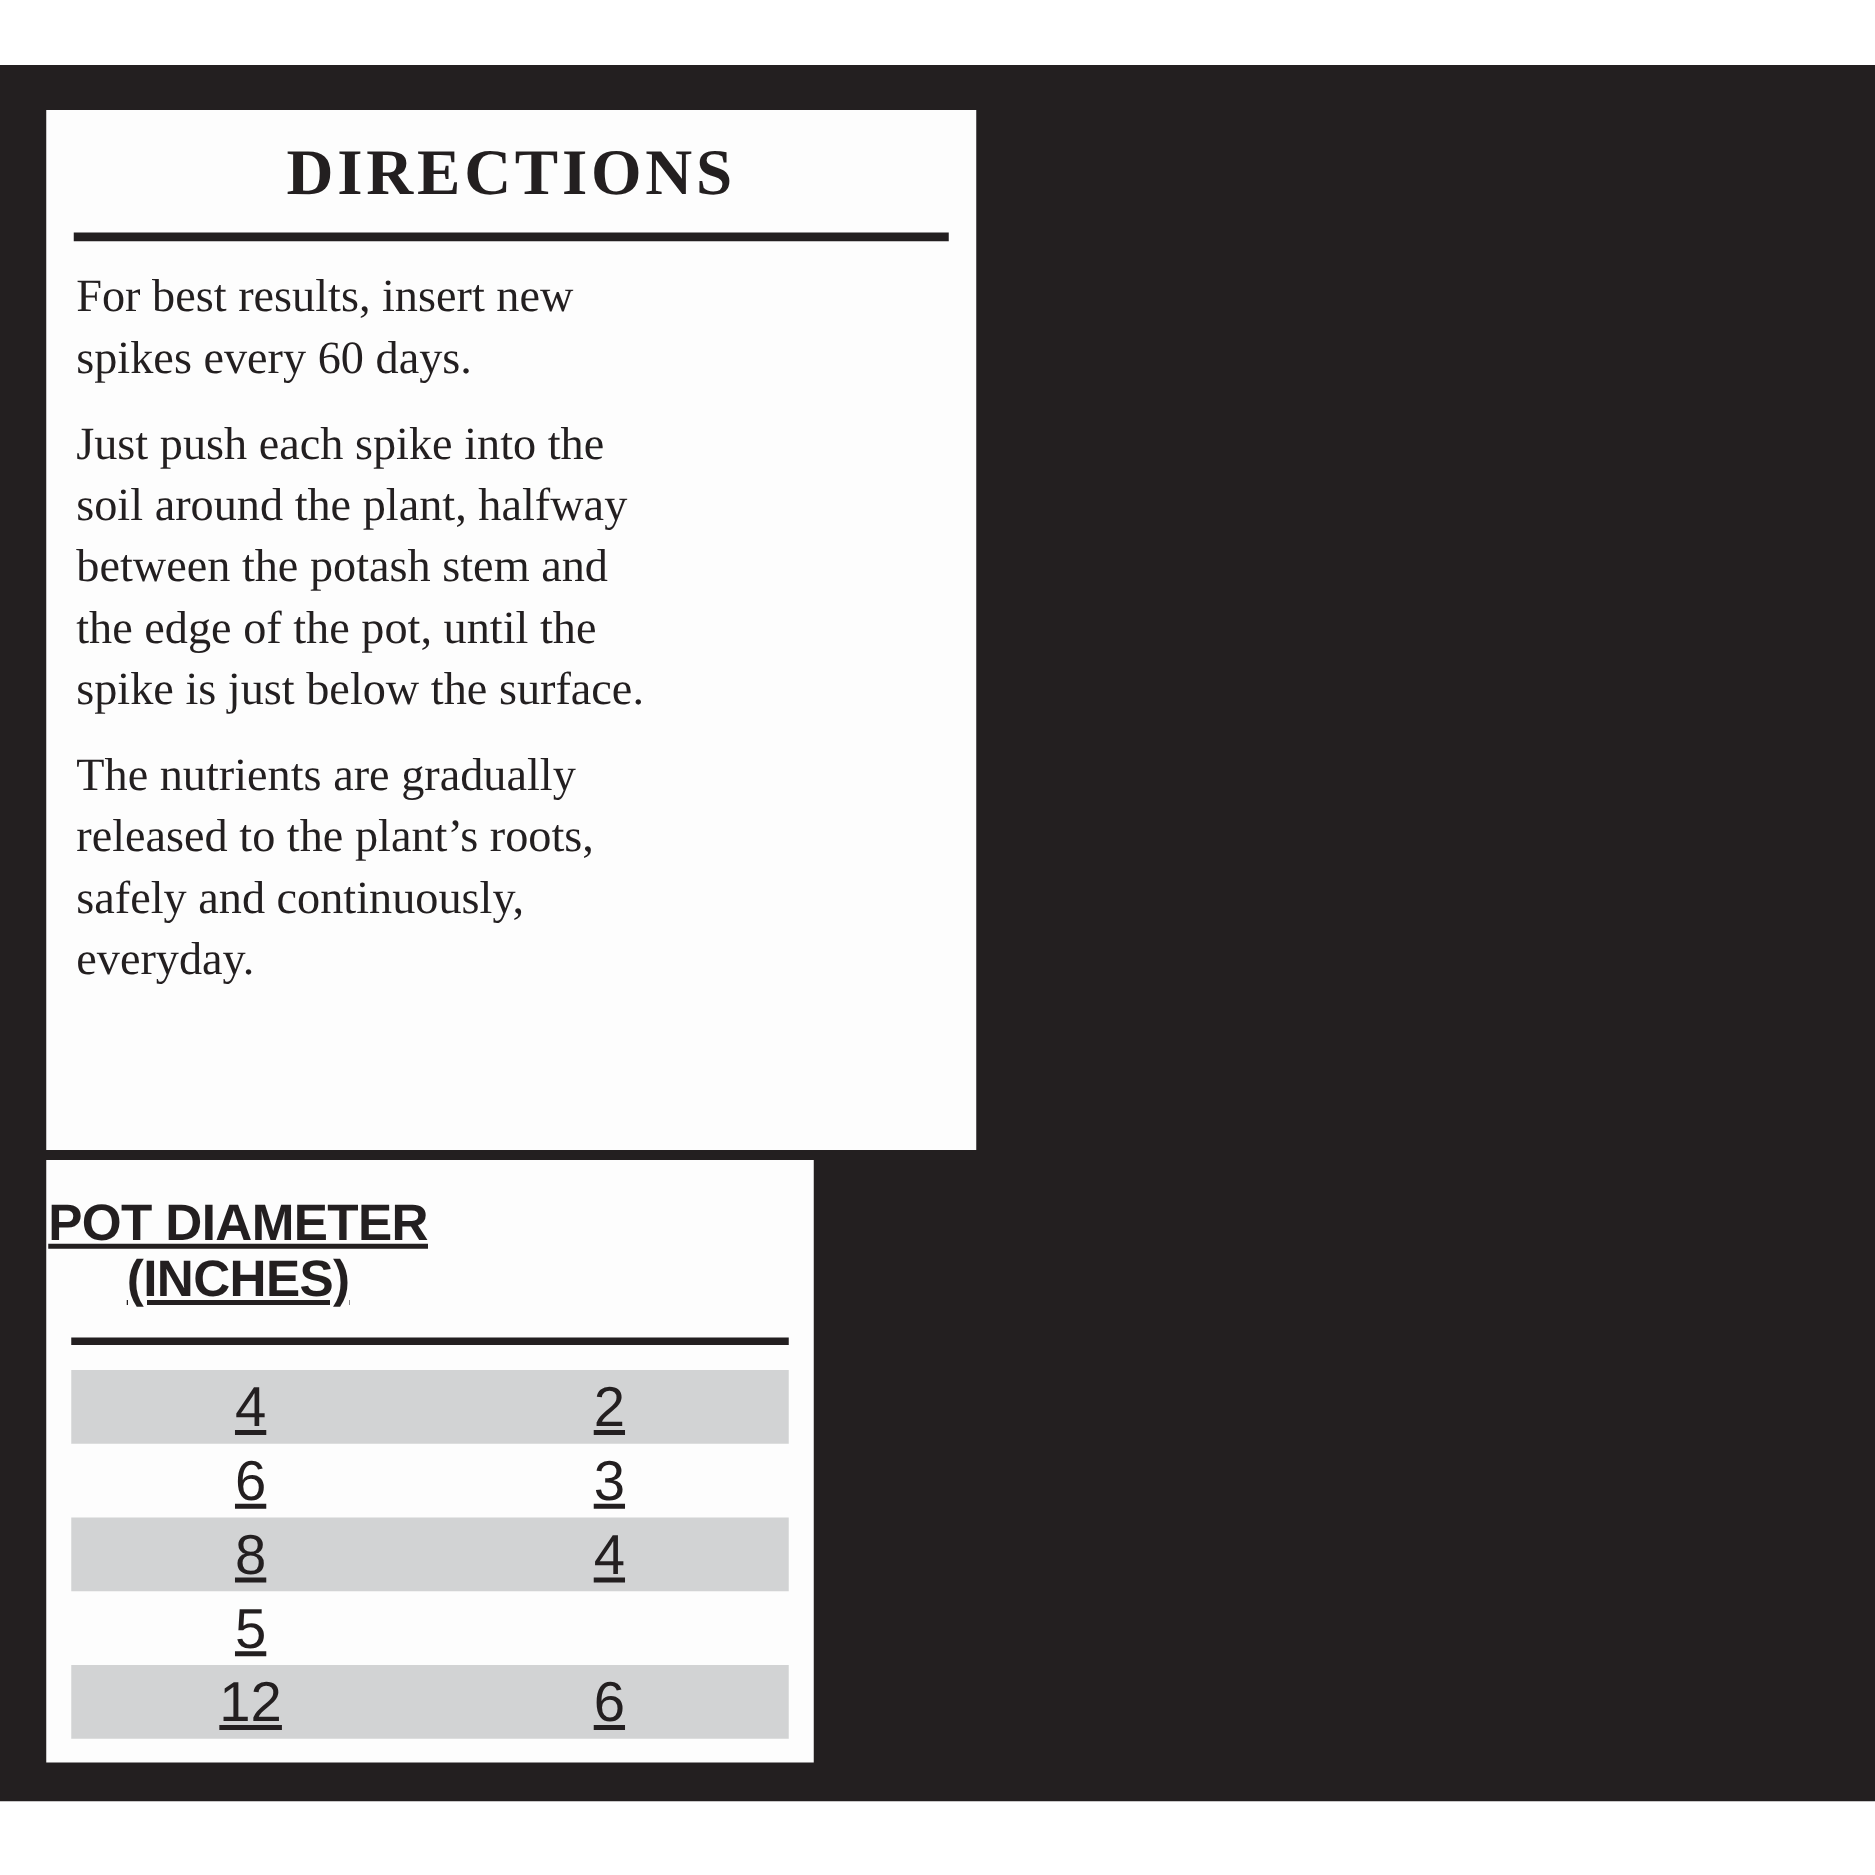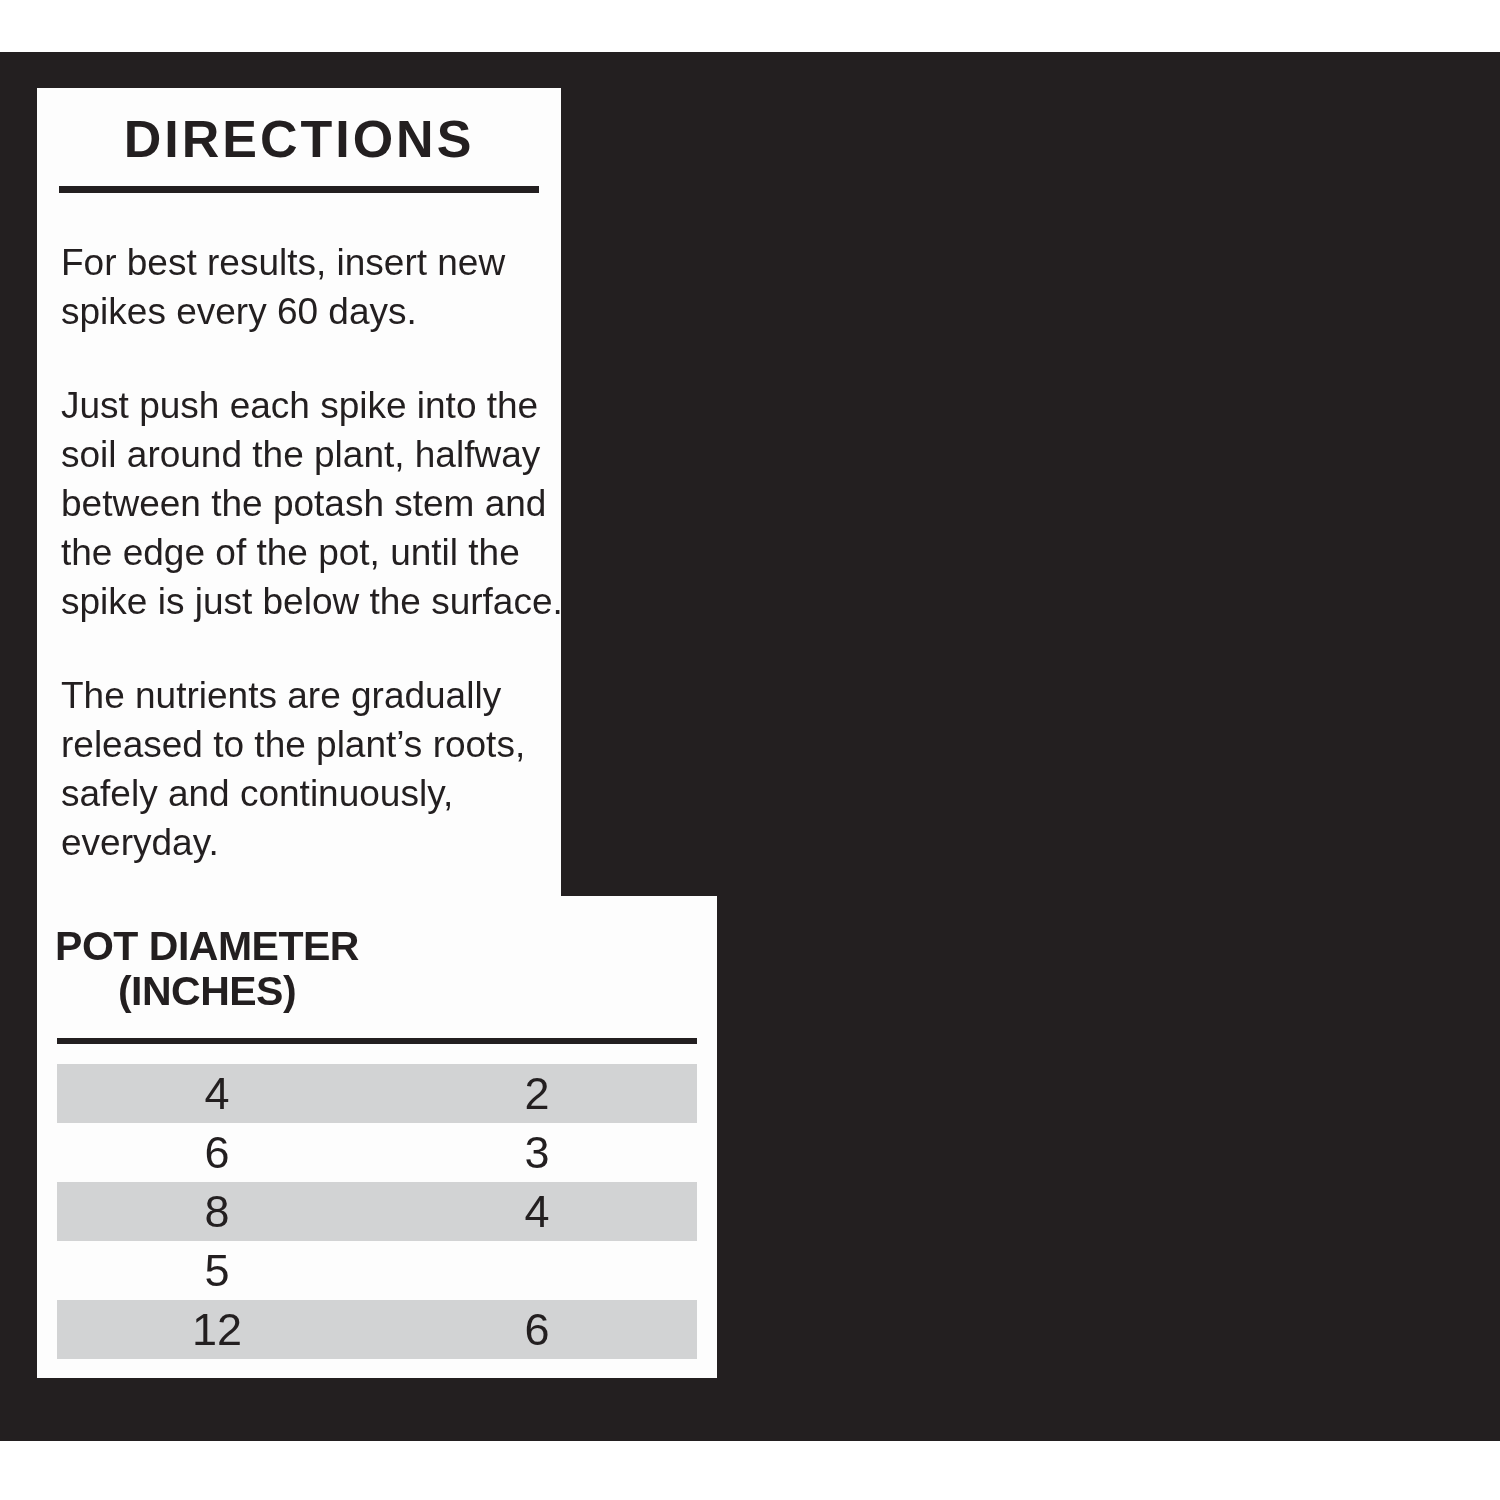--- a/index.html
+++ b/index.html
@@ -7,31 +7,31 @@
     width:1500px;height:1500px;position:relative;overflow:hidden;
     font-family:"Liberation Sans","DejaVu Sans",sans-serif;
     color:#231f20;
   }
   .frame{
     position:absolute;left:0;top:52px;width:1500px;height:1389px;
     background:#231f20;
   }
   .panel{position:absolute;background:#fdfdfd;}
   
-  .directions-panel{left:37px;top:88px;width:524px;height:832px;padding:0;box-sizing:border-box;}
+  .directions-panel{left:37px;top:88px;width:744px;height:832px;padding:0;box-sizing:border-box;font-family:Liberation Serif, serif;}
   .dir-title{
     margin-top:24px;text-align:center;font-size:52px;line-height:54px;
     font-weight:bold;letter-spacing:3px;
   }
   .dir-rule{height:7px;background:#231f20;margin:20px 22px 0 22px;}
   .dir-body{padding:0 24px;}
-  .para{margin:45px 0 0 0;font-size:37px;line-height:49px;font-weight:400;}
+  .para{margin:20px 0 0 0;font-size:37px;line-height:49px;font-weight:400;}
   .para .line{white-space:nowrap;}
   
-  .table-panel{left:37px;top:896px;width:680px;height:482px;box-sizing:border-box;}
+  .table-panel{left:37px;top:928px;width:614px;height:482px;box-sizing:border-box;text-decoration:underline;}
   .tbl-head{display:flex;margin-top:28px;font-weight:bold;font-size:41px;line-height:45px;text-align:center;letter-spacing:-0.5px;}
   .tbl-head .hcell{width:50%;}
   .tbl-rule{height:6px;background:#231f20;margin:24px 20px 0 20px;}
   .tbl-rows{margin-top:20px;}
   .trow{display:flex;height:59px;align-items:center;font-size:45px;font-weight:400;}
   .trow.striped{background:#d2d3d4;margin:0 20px;}
   .trow.plain{margin:0 20px;}
   .trow .cell{width:50%;text-align:center;}
   
   .analysis-panel{

